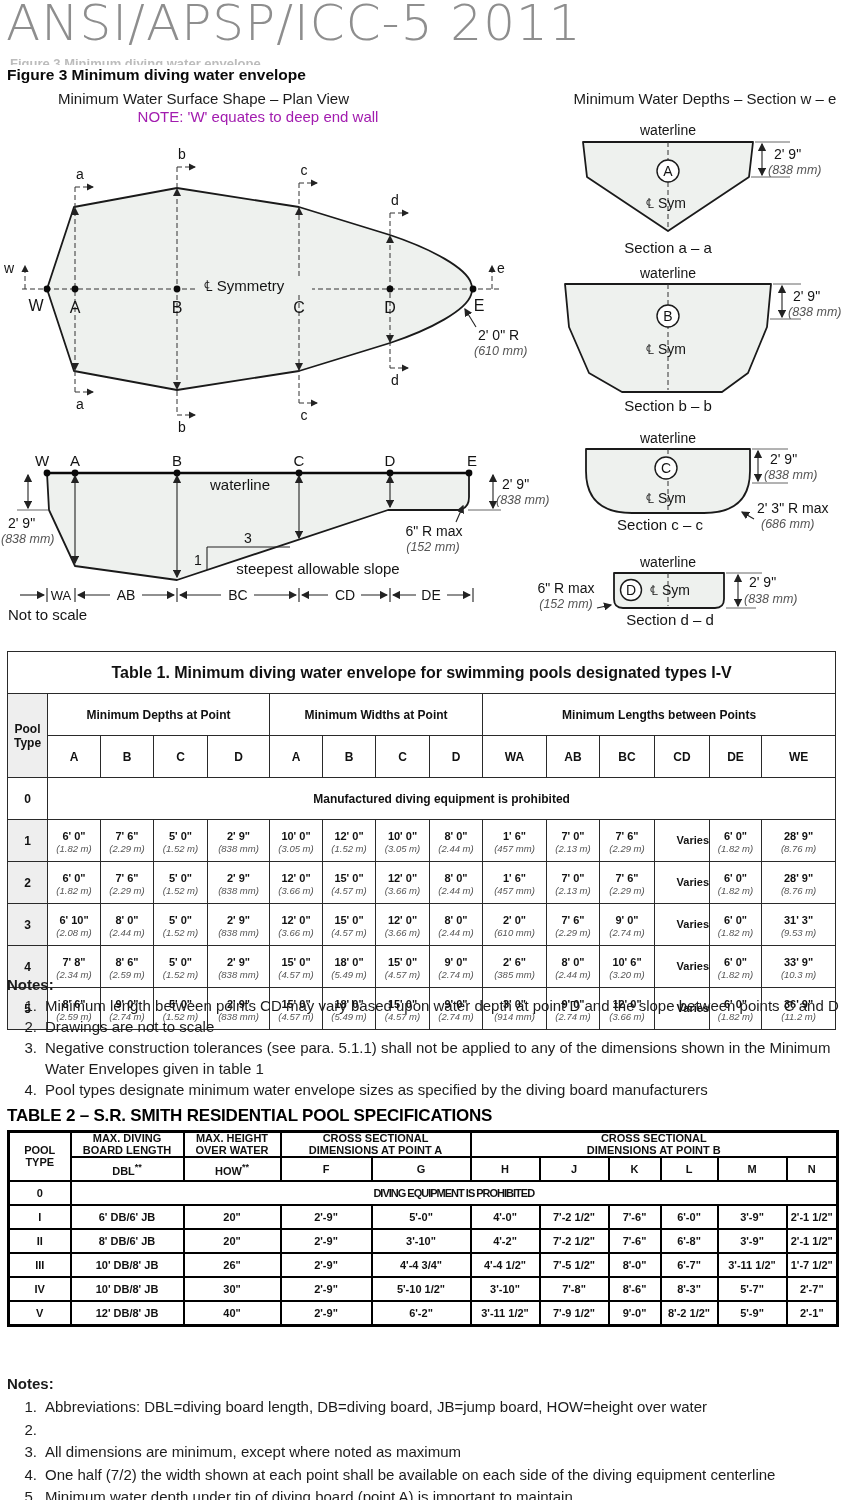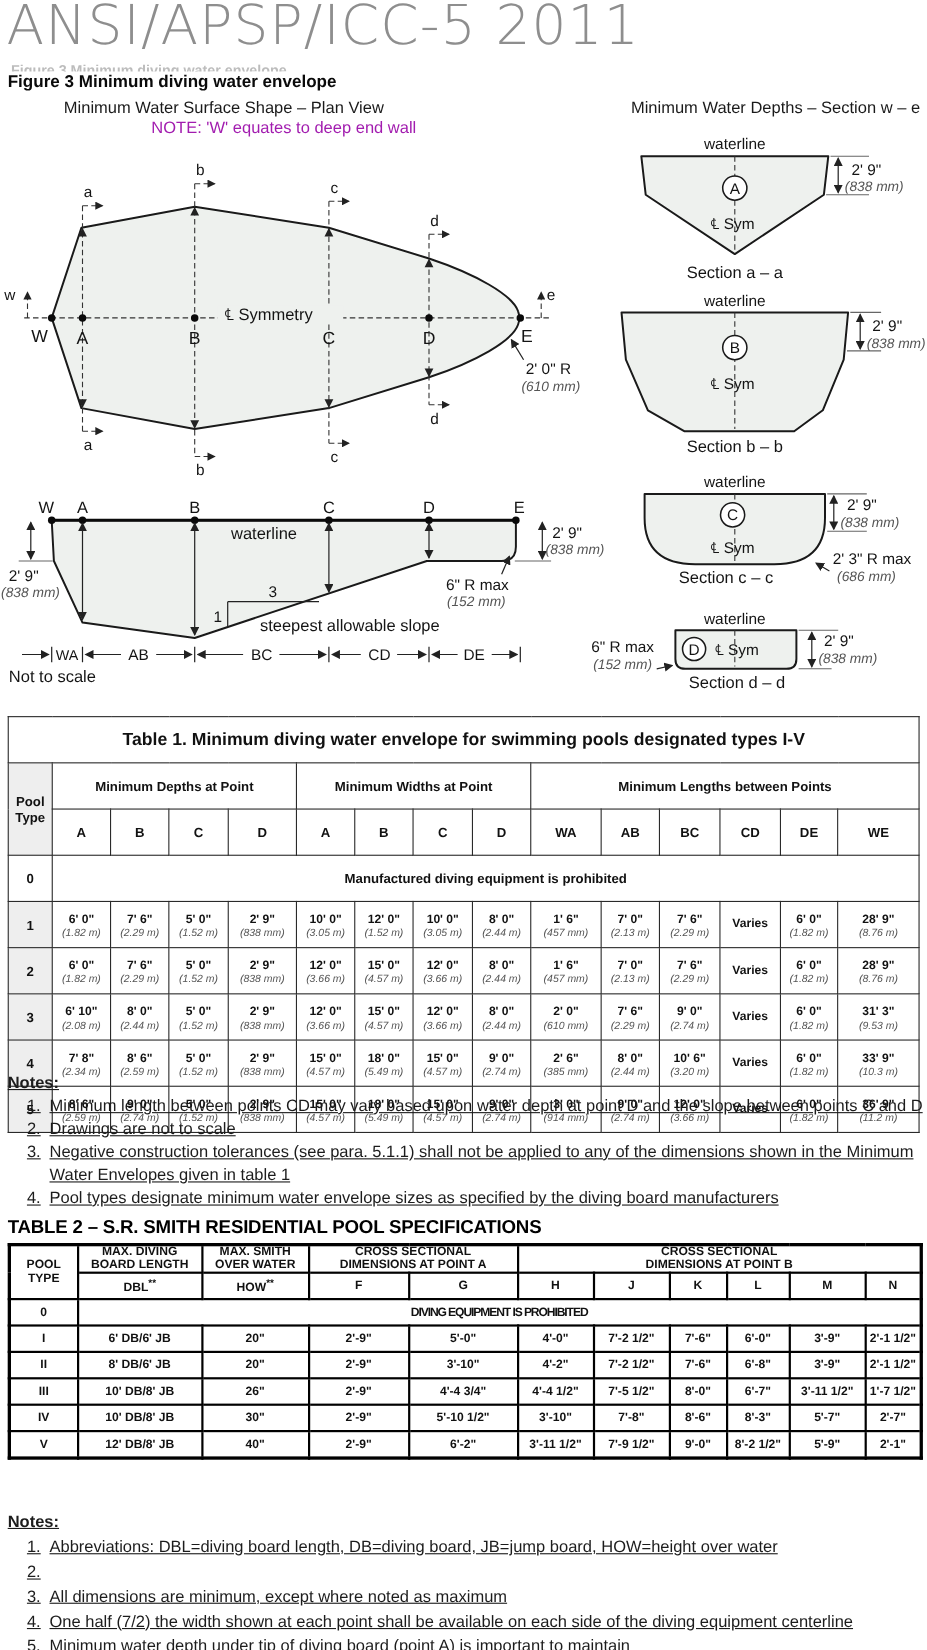--- a/index.html
+++ b/index.html
@@ -39,25 +39,25 @@
   .t1-title td{background:#e6e6e6;text-align:left;font-weight:bold;font-size:16px;
                padding:2px 6px;height:25px;}
   .t1-group td{background:#dcdcdc;font-weight:bold;font-size:12px;height:26px;}
   .t1-sub td{background:#dcdcdc;font-weight:bold;font-size:12px;height:22px;}
   .t1-pool{background:#eeeeee !important;font-weight:bold;font-size:12.5px;line-height:14px;}
   .t1-row0-type{background:#eeeeee;font-weight:bold;font-size:12px;height:24px;}
   .t1-row0-text{background:#d6d6d6;font-weight:bold;font-size:12px;}
   table.t1 tbody td{height:41px;background:#fff;}
   table.t1 td.t1-pt{background:#eeeeee;font-weight:bold;font-size:12px;}
   table.t1 .v{font-weight:bold;font-size:11px;line-height:13px;padding-top:3px;}
-  table.t1 td.varies .v{padding-top:0;}
+  table.t1 td.varies .v{padding-top:0;text-align:right;}
   table.t1 .m{font-size:9.5px;font-style:italic;color:#555;line-height:12px;}
 
   
-  .notes{left:7px;width:832px;font-size:15px;color:#1c1c1c;text-decoration:underline;}
+  .notes{left:7px;width:832px;font-size:15px;color:#1c1c1c;}
   .notes-head{font-weight:bold;font-size:15px;line-height:21px;}
   .note-item{display:flex;line-height:21px;}
   .note-num{width:30px;min-width:30px;text-align:right;padding-right:8px;}
   .notes2 .note-item{line-height:22.5px;}
   .notes2 .notes-head{line-height:24px;}
 
   
   .t2-heading{top:1106px;left:7px;font-size:17px;font-weight:bold;letter-spacing:-0.2px;color:#000;}
   .t2wrap{top:1130px;left:7px;}
   table.t2{border-collapse:collapse;table-layout:fixed;width:829px;border:3px solid #000;}
@@ -685,21 +685,21 @@
         <tr class="t2-group">
           <td rowspan="2" class="t2-pool">
             <div>POOL</div>
               <div>TYPE</div>
           </td>
           <td>
             <div>MAX. DIVING</div>
               <div>BOARD LENGTH</div>
           </td>
           <td>
-            <div>MAX. SMITH</div>
+            <div>MAX. HEIGHT</div>
               <div>OVER WATER</div>
           </td>
           <td colspan="2">
             <div>CROSS SECTIONAL</div>
               <div>DIMENSIONS AT POINT A</div>
           </td>
           <td colspan="6">
             <div>CROSS SECTIONAL</div>
               <div>DIMENSIONS AT POINT B</div>
           </td>

